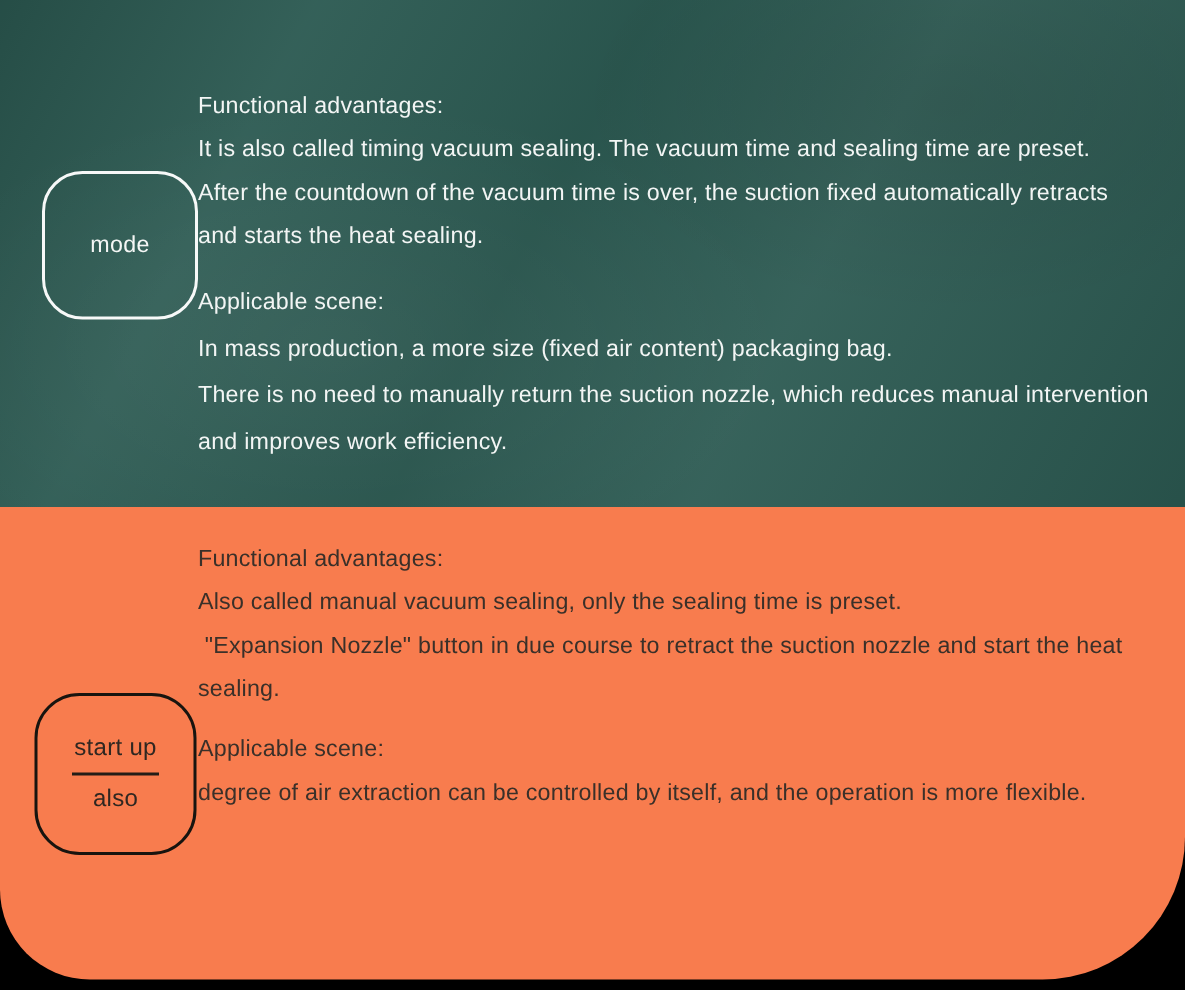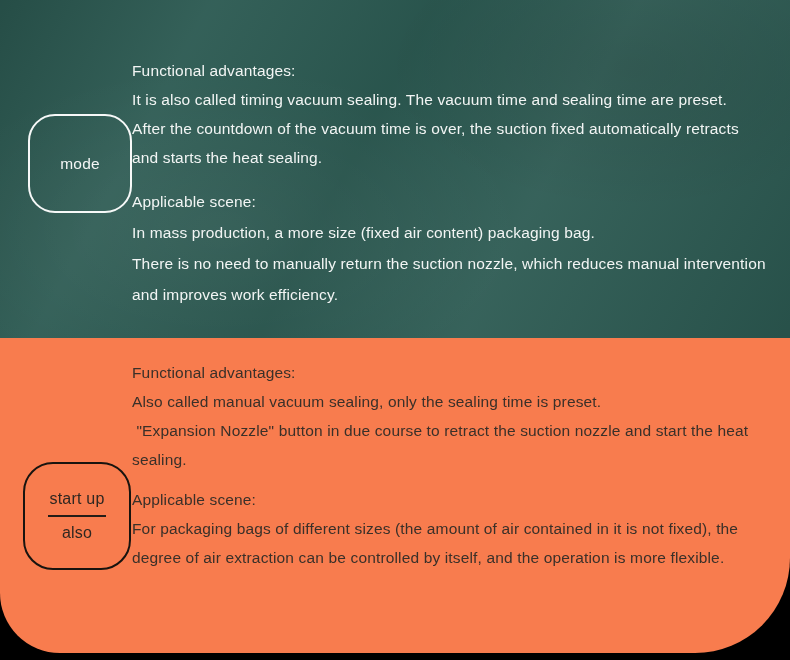--- a/index.html
+++ b/index.html
@@ -115,18 +115,17 @@
       <span>start up</span>
       <span class="badge-divider"></span>
       <span>also</span>
     </div>
     <div class="text-col text-col-orange">
       <div class="line">Functional advantages:</div>
       <div class="line">Also called manual vacuum sealing, only the sealing time is preset.</div>
       <div class="line"> "Expansion Nozzle" button in due course to retract the suction nozzle and start the heat</div>
       <div class="line">sealing.</div>
       <div class="line scene-head">Applicable scene:</div>
-      <div class="line scene-line">For packaging bags of different sizes (the amount of air contained in it is not fixed), the</div>
       <div class="line scene-line">degree of air extraction can be controlled by itself, and the operation is more flexible.</div>
     </div>
   </section>
 
 </div>
 
 </body></html>

